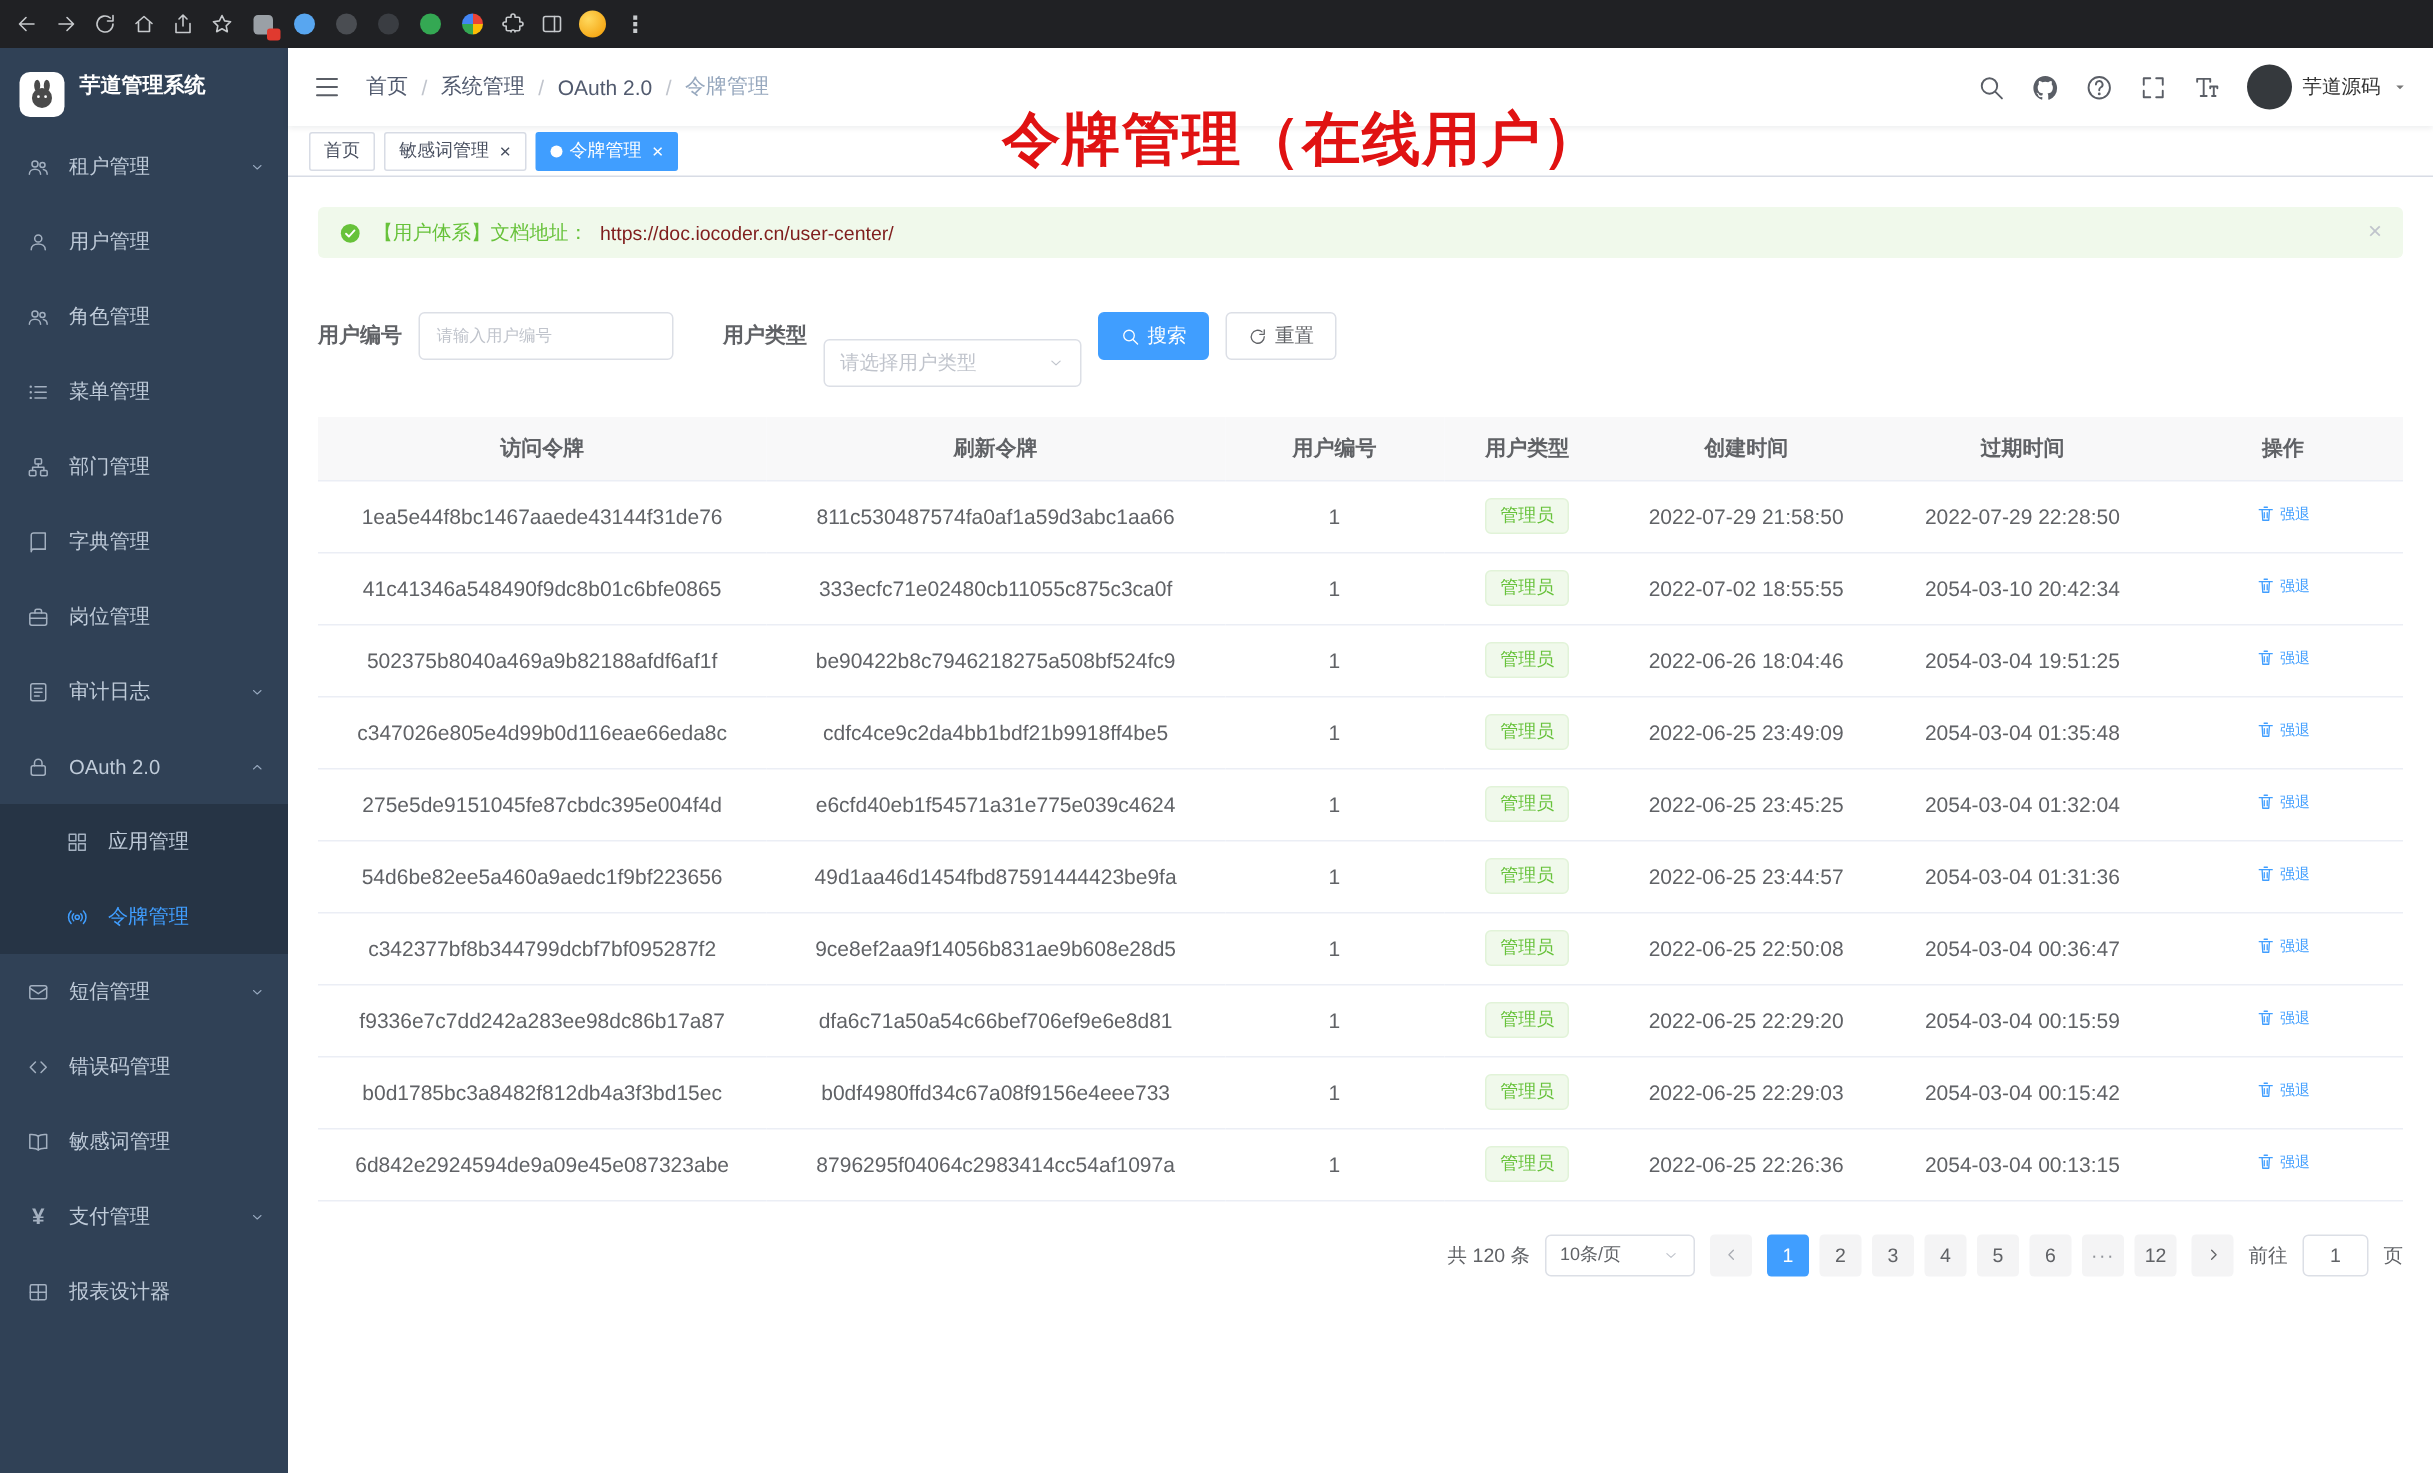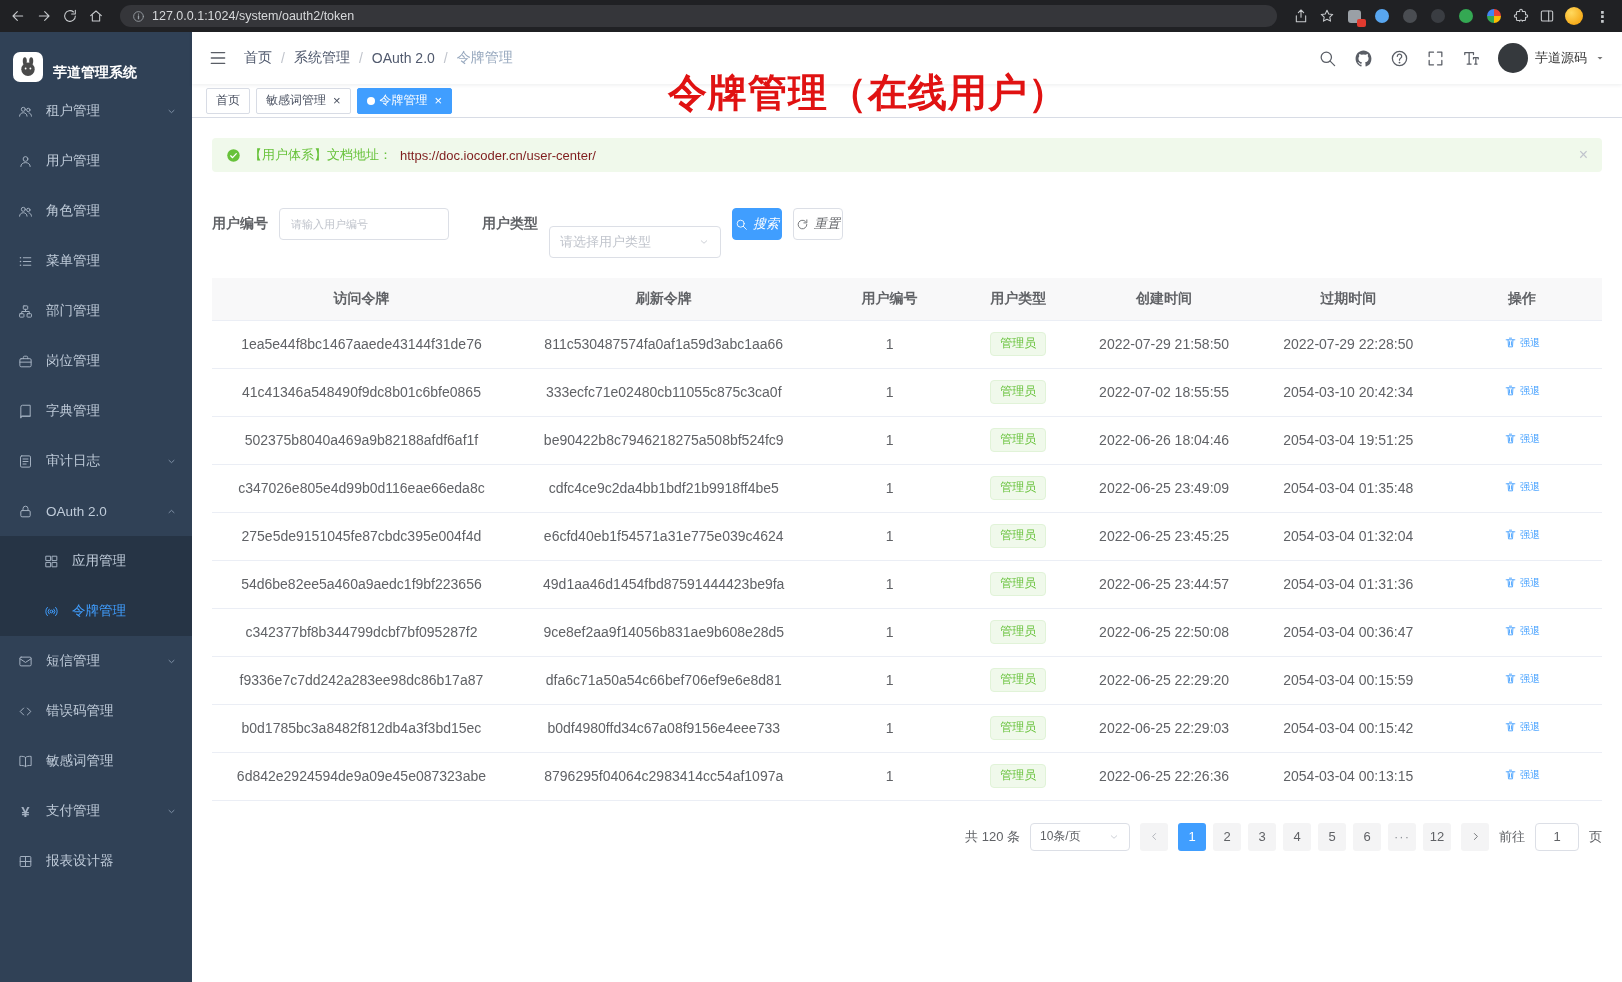--- a/index.html
+++ b/index.html
@@ -18,21 +18,21 @@
   .dot{ width:14px; height:14px; border-radius:50%; }
   .extsq{ width:13px; height:13px; border-radius:3px; background:#9aa0a6; }
   .badge{ position:absolute; right:-3px; bottom:-2px; width:9px; height:8px; background:#e03a2f; border-radius:2px; }
   .pinwheel{ width:14px; height:14px; border-radius:50%; background:conic-gradient(#ea4335 0 25%, #fbbc05 0 50%, #34a853 0 75%, #4285f4 0 100%); }
   .avatar-b{ width:18px; height:18px; border-radius:50%; background:radial-gradient(circle at 35% 32%, #ffd95e, #f29900); }
   .vdots{ color:#c7cacd; font-size:15px; font-weight:bold; line-height:1; padding:0 2px; }
 
   
   .app{ position:absolute; top:32px; left:0; right:0; bottom:0; display:flex; }
   .sidebar{ width:192px; background:#304156; color:#bfcbd9; flex:none; display:flex; flex-direction:column; }
-  .logo-row{ height:52px; display:flex; align-items:flex-end; padding:2px 13px; gap:10px; flex:none; }
+  .logo-row{ height:52px; display:flex; align-items:flex-start; padding:16px 13px; gap:10px; flex:none; }
   .logo-img{ width:30px; height:30px; border-radius:7px; background:#fff; display:flex; align-items:center; justify-content:center; }
   .logo-img svg{ width:22px; height:22px; }
   .logo-title{ color:#fff; font-size:14px; font-weight:bold; white-space:nowrap; }
   .menu{ flex:1; overflow:hidden; padding-top:2px; }
   .menu-item{ height:50px; display:flex; align-items:center; padding:0 18px; font-size:13.5px; cursor:pointer; position:relative; white-space:nowrap; }
   .menu-item .ic{ width:15px; height:15px; margin-right:13px; color:#a3b0c0; }
   .menu-item.sub{ padding-left:44px; background:#263445; }
   .menu-item.active{ color:#409eff; }
   .menu-item.active .ic{ color:#409eff; }
   .yen{ font-size:15px; width:15px; margin-right:13px; display:inline-flex; justify-content:center; color:#a3b0c0; font-weight:bold; }
@@ -68,21 +68,21 @@
   .alert-link{ color:#7f1d1d; text-decoration:none; cursor:pointer; }
   .alert-close{ margin-left:auto; color:#c0c4cc; font-size:16px; cursor:pointer; line-height:1; }
 
   .filters{ display:flex; align-items:center; margin-top:18px; gap:11px; font-size:14px; }
   .f-label{ font-weight:bold; color:#606266; }
   .ml{ margin-left:22px; }
   .f-input{ width:170px; height:32px; border:1px solid #dcdfe6; border-radius:4px; padding:0 11px; font-size:11px; color:#606266; outline:none; font-family:inherit; }
   .f-input::placeholder{ color:#c0c4cc; }
   .f-select{ width:172px; height:32px; border:1px solid #dcdfe6; border-radius:4px; display:flex; align-items:center; justify-content:space-between; padding:0 10px; color:#c0c4cc; font-size:13px; cursor:pointer; background:#fff;margin-top:36px; }
   .selcaret{ width:12px; height:12px; color:#c0c4cc; }
-  .btn{ height:32px; border-radius:4px; display:inline-flex; align-items:center; gap:5px; padding:0 2px; font-size:13px; cursor:pointer; border:1px solid #dcdfe6; background:#fff; color:#606266; font-family:inherit;font-style:italic; }
+  .btn{ height:32px; border-radius:4px; display:inline-flex; align-items:center; gap:5px; padding:0 14px; font-size:13px; cursor:pointer; border:1px solid #dcdfe6; background:#fff; color:#606266; font-family:inherit; }
   .btn.primary{ background:#409eff; border-color:#409eff; color:#fff; }
   .bic{ width:13px; height:13px; }
 
   table{ width:100%; border-collapse:collapse; margin-top:20px; table-layout:fixed; }
   th{ height:42px; font-size:14px; font-weight:bold; color:#606266; background:#f8f8f9; border-bottom:1px solid #ebeef5; text-align:center;font-family:Liberation Serif, serif; }
   td{ height:48px; font-size:14px; color:#606266; border-bottom:1px solid #ebeef5; text-align:center; overflow:hidden; white-space:nowrap; }
   .tag{ display:inline-block; padding:3px 9px; font-size:12px; color:#67c23a; background:#f0f9eb; border:1px solid #e1f3d8; border-radius:4px; line-height:1.3; }
   .op-link{ color:#409eff; font-size:10px; display:inline-flex; align-items:center; gap:3px; cursor:pointer; }
   .opic{ width:13px; height:13px; }
 
@@ -115,29 +115,20 @@
   <span class="b-ic" data-icon="reload">
       <svg viewBox="0 0 24 24" fill="none" stroke="currentColor" stroke-width="1.6" stroke-linecap="round" stroke-linejoin="round">
         <path d="M20 12a8 8 0 1 1-2.7-6M20 3.5V9h-5.5"></path>
       </svg>
     </span>
   <span class="b-ic" data-icon="home">
       <svg viewBox="0 0 24 24" fill="none" stroke="currentColor" stroke-width="1.6" stroke-linecap="round" stroke-linejoin="round">
         <path d="M4 11.5L12 4.5l8 7M6.5 10v9.5h11V10"></path>
       </svg>
     </span>
-  <div class="urlbar">
-    <span class="uic" data-icon="info">
-        <svg viewBox="0 0 24 24" fill="none" stroke="currentColor" stroke-width="1.6" stroke-linecap="round" stroke-linejoin="round">
-          <circle cx="12" cy="12" r="9"></circle>
-          <path d="M12 11v5M12 7.5v.01" stroke-width="2.4"></path>
-        </svg>
-      </span>
-    <span>127.0.0.1:1024/system/oauth2/token</span>
-  </div>
   <span class="b-ic" data-icon="share">
       <svg viewBox="0 0 24 24" fill="none" stroke="currentColor" stroke-width="1.6" stroke-linecap="round" stroke-linejoin="round">
         <path d="M12 14V3.5M8 7l4-4 4 4"></path>
         <path d="M5 11.5v9h14v-9"></path>
       </svg>
     </span>
   <span class="b-ic" data-icon="star">
       <svg viewBox="0 0 24 24" fill="none" stroke="currentColor" stroke-width="1.6" stroke-linecap="round" stroke-linejoin="round">
         <path d="M12 3.5l2.6 5.4 6 .8-4.4 4.1 1.1 5.9-5.3-2.9-5.3 2.9 1.1-5.9L3.4 9.7l6-.8z"></path>
       </svg>
@@ -242,36 +233,36 @@
             <svg viewBox="0 0 24 24" fill="none" stroke="currentColor" stroke-width="1.6" stroke-linecap="round" stroke-linejoin="round">
               <rect x="8.5" y="3" width="7" height="5.5" rx="1"></rect>
               <rect x="2.5" y="15.5" width="7" height="5.5" rx="1"></rect>
               <rect x="14.5" y="15.5" width="7" height="5.5" rx="1"></rect>
               <path d="M12 8.5v3.5M6 15.5V12h12v3.5"></path>
             </svg>
           </span>
           <span>部门管理</span>
         </div>
         <div class="menu-item">
+          <span class="ic" data-icon="book">
+            <svg viewBox="0 0 24 24" fill="none" stroke="currentColor" stroke-width="1.6" stroke-linecap="round" stroke-linejoin="round">
+              <path d="M4.5 4.5A2.5 2.5 0 0 1 7 2h12.5v17.5H7a2.5 2.5 0 0 0-2.5 2.5z"></path>
+              <path d="M4.5 19.5h15"></path>
+            </svg>
+          </span>
+          <span>字典管理</span>
+        </div>
+        <div class="menu-item">
           <span class="ic" data-icon="briefcase">
             <svg viewBox="0 0 24 24" fill="none" stroke="currentColor" stroke-width="1.6" stroke-linecap="round" stroke-linejoin="round">
               <rect x="3" y="7.5" width="18" height="13" rx="2"></rect>
               <path d="M8.5 7.5v-2a2 2 0 0 1 2-2h3a2 2 0 0 1 2 2v2M3 13h18"></path>
             </svg>
           </span>
           <span>岗位管理</span>
-        </div>
-        <div class="menu-item">
-          <span class="ic" data-icon="book">
-            <svg viewBox="0 0 24 24" fill="none" stroke="currentColor" stroke-width="1.6" stroke-linecap="round" stroke-linejoin="round">
-              <path d="M4.5 4.5A2.5 2.5 0 0 1 7 2h12.5v17.5H7a2.5 2.5 0 0 0-2.5 2.5z"></path>
-              <path d="M4.5 19.5h15"></path>
-            </svg>
-          </span>
-          <span>字典管理</span>
         </div>
         <div class="menu-item">
           <span class="ic" data-icon="doc">
             <svg viewBox="0 0 24 24" fill="none" stroke="currentColor" stroke-width="1.6" stroke-linecap="round" stroke-linejoin="round">
               <rect x="4" y="3" width="16" height="18" rx="2"></rect>
               <path d="M8 8h8M8 12h8M8 16h5"></path>
             </svg>
           </span>
           <span>审计日志</span>
           <span class="chev" data-icon="chevdown">

